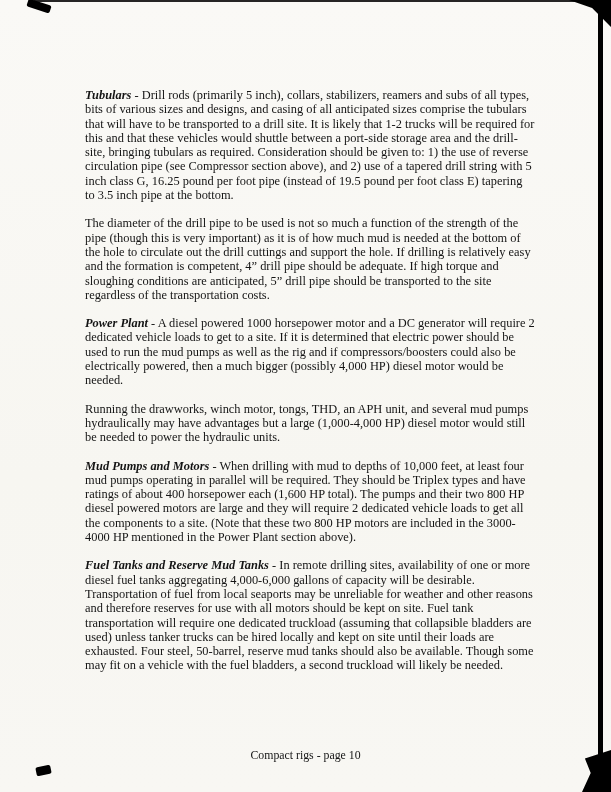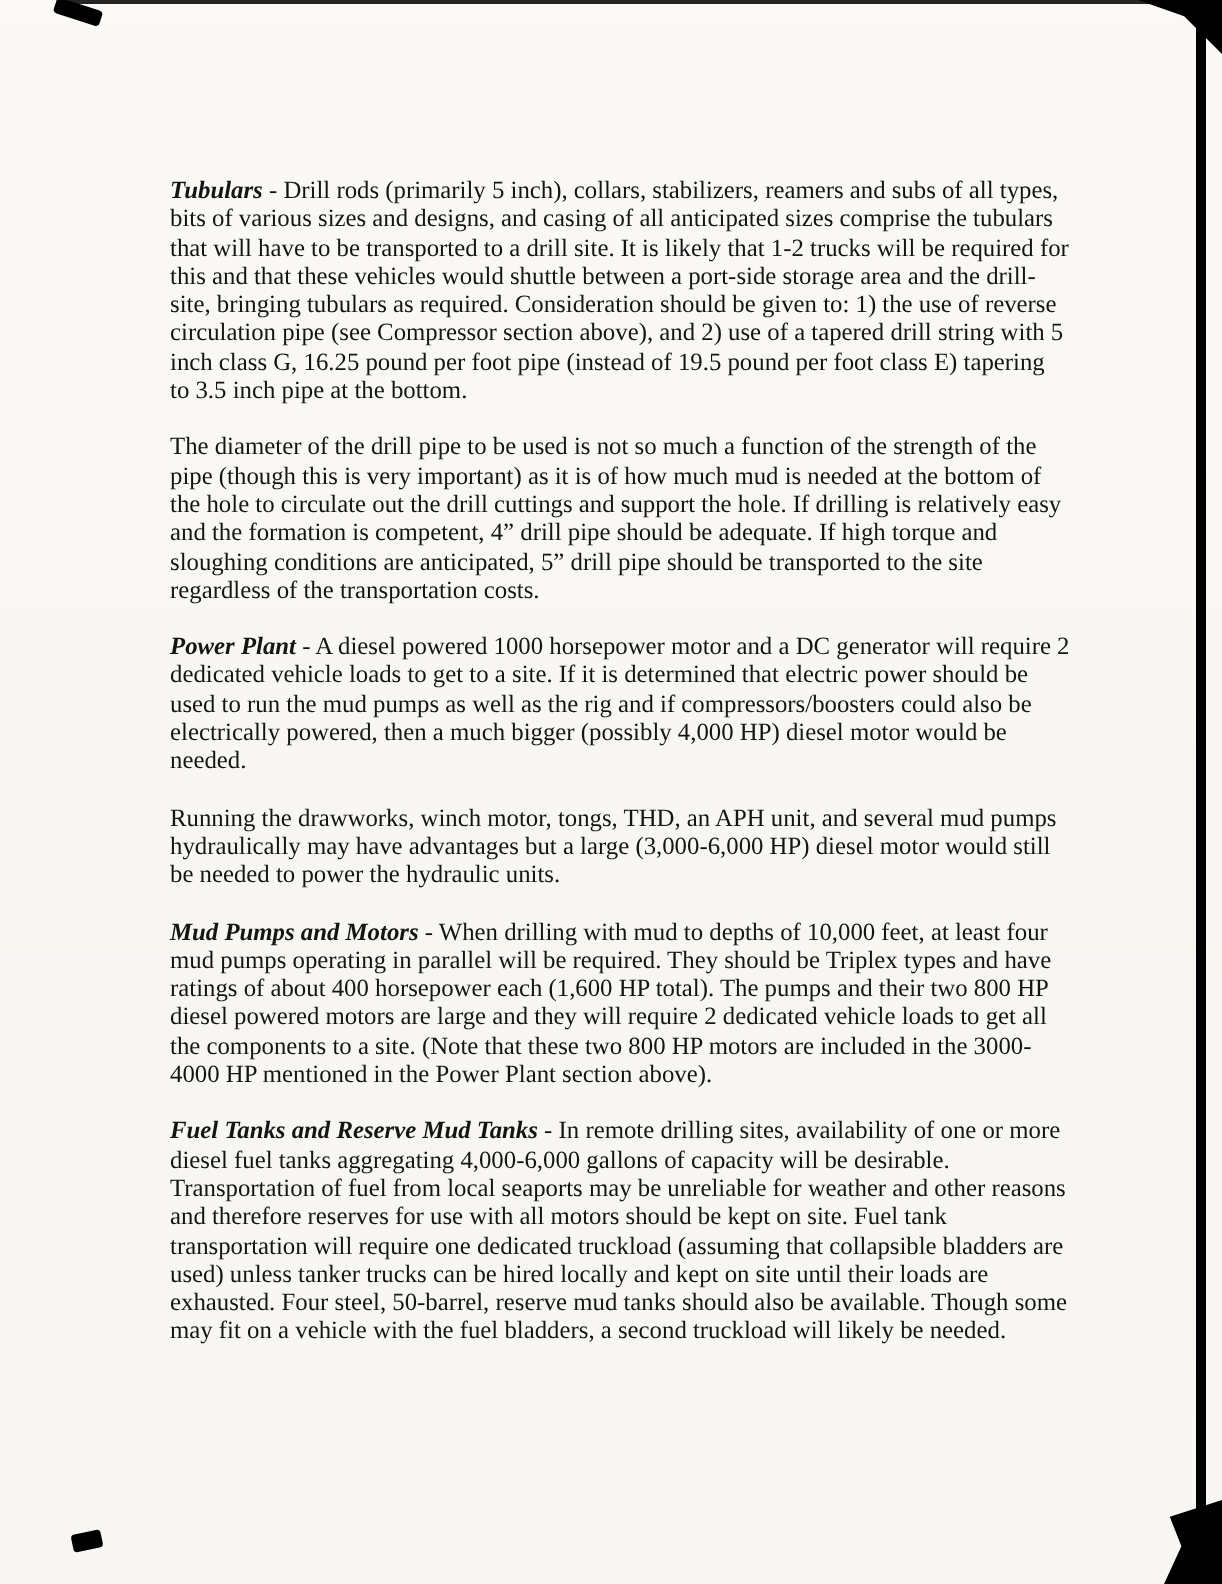--- a/index.html
+++ b/index.html
@@ -65,23 +65,26 @@
   <div class="artifact a-bottom-left"></div>
 
   <main class="text-block">
 
     <p class="para"><span class="term">Tubulars</span><span> - Drill rods (primarily 5 inch), collars, stabilizers, reamers and subs of all types, bits of various sizes and designs, and casing of all anticipated sizes comprise the tubulars that will have to be transported to a drill site. It is likely that 1-2 trucks will be required for this and that these vehicles would shuttle between a port-side storage area and the drill-site, bringing tubulars as required. Consideration should be given to: 1) the use of reverse circulation pipe (see Compressor section above), and 2) use of a tapered drill string with 5 inch class G, 16.25 pound per foot pipe (instead of 19.5 pound per foot class E) tapering to 3.5 inch pipe at the bottom.</span></p>
 
     <p class="para"><span class="term"></span><span>The diameter of the drill pipe to be used is not so much a function of the strength of the pipe (though this is very important) as it is of how much mud is needed at the bottom of the hole to circulate out the drill cuttings and support the hole. If drilling is relatively easy and the formation is competent, 4” drill pipe should be adequate. If high torque and sloughing conditions are anticipated, 5” drill pipe should be transported to the site regardless of the transportation costs.</span></p>
 
     <p class="para"><span class="term">Power Plant</span><span> - A diesel powered 1000 horsepower motor and a DC generator will require 2 dedicated vehicle loads to get to a site. If it is determined that electric power should be used to run the mud pumps as well as the rig and if compressors/boosters could also be electrically powered, then a much bigger (possibly 4,000 HP) diesel motor would be needed.</span></p>
 
-    <p class="para"><span class="term"></span><span>Running the drawworks, winch motor, tongs, THD, an APH unit, and several mud pumps hydraulically may have advantages but a large (3,000-6,000 HP) diesel motor would still be needed to power the hydraulic units.</span></p>
+    <p class="para"><span class="term"></span><span>Running the drawworks, winch motor, tongs, THD, an APH unit, and several mud pumps hydraulically may have advantages but a large (1,000-4,000 HP) diesel motor would still be needed to power the hydraulic units.</span></p>
 
     <p class="para"><span class="term">Mud Pumps and Motors</span><span> - When drilling with mud to depths of 10,000 feet, at least four mud pumps operating in parallel will be required. They should be Triplex types and have ratings of about 400 horsepower each (1,600 HP total). The pumps and their two 800 HP diesel powered motors are large and they will require 2 dedicated vehicle loads to get all the components to a site. (Note that these two 800 HP motors are included in the 3000-4000 HP mentioned in the Power Plant section above).</span></p>
 
     <p class="para"><span class="term">Fuel Tanks and Reserve Mud Tanks</span><span> - In remote drilling sites, availability of one or more diesel fuel tanks aggregating 4,000-6,000 gallons of capacity will be desirable. Transportation of fuel from local seaports may be unreliable for weather and other reasons and therefore reserves for use with all motors should be kept on site. Fuel tank transportation will require one dedicated truckload (assuming that collapsible bladders are used) unless tanker trucks can be hired locally and kept on site until their loads are exhausted. Four steel, 50-barrel, reserve mud tanks should also be available. Though some may fit on a vehicle with the fuel bladders, a second truckload will likely be needed.</span></p>
 
 
   </main>
 
+  <footer class="page-footer">
+    <span>Compact rigs - page 10</span>
+  </footer>
 
 </div>
 
 </body></html>

